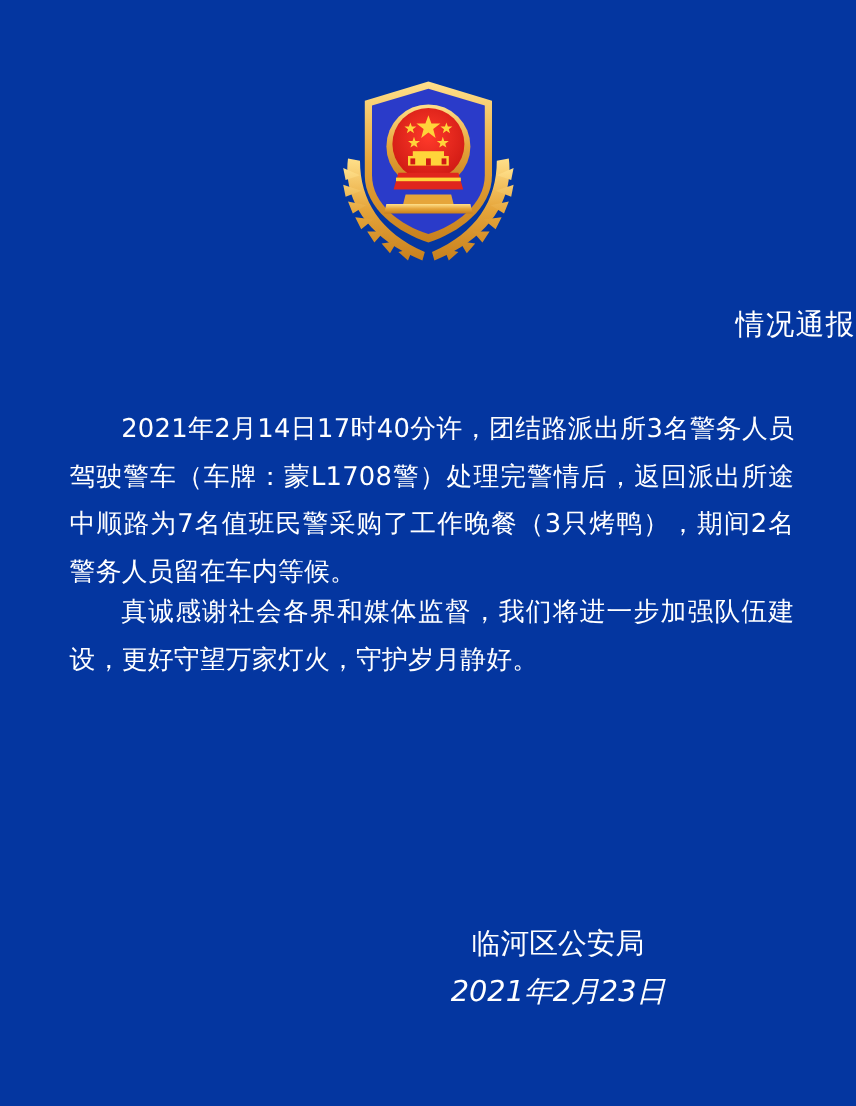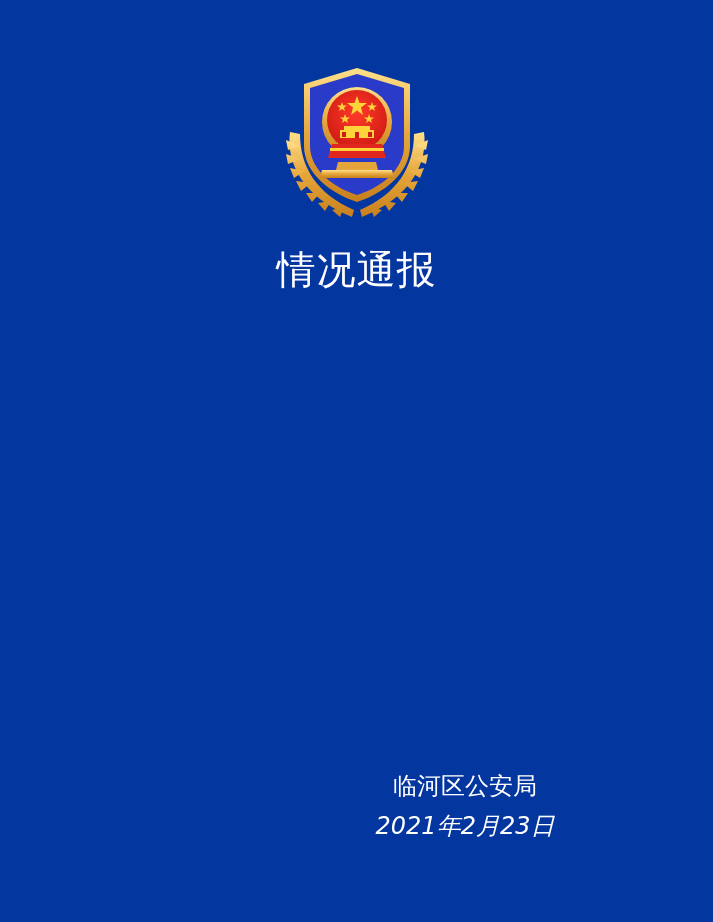--- a/index.html
+++ b/index.html
@@ -20,22 +20,22 @@
       left: 282px;
       top: 62px;
       width: 150px;
       height: 160px;
     }
     .title {
       position: absolute;
       left: 0;
       width: 713px;
       top: 250px;
-      text-align: center;
-      font-size: 39px;
+      text-align: right;
+      font-size: 24px;
       letter-spacing: 1px;
       line-height: 40px;
     }
     .body-text {
       position: absolute;
       left: 58px;
       top: 338px;
       width: 604px;
       font-size: 21.5px;
       line-height: 39.5px;
@@ -106,16 +106,18 @@
     <rect x="48" y="86" width="54" height="3" fill="#ffd43a"></rect>
 
     <path d="M40 108 L110 108 L112 116 L38 116 Z" fill="url(#gold)"></path>
     <path d="M56 100 L94 100 L96 108 L54 108 Z" fill="#e6a53a"></path>
   </svg>
 </div>
 
 <div class="title">情况通报</div>
 
 <div class="body-text">
+  <p>2021年2月14日17时40分许，团结路派出所3名警务人员驾驶警车（车牌：蒙L1708警）处理完警情后，返回派出所途中顺路为7名值班民警采购了工作晚餐（3只烤鸭），期间2名警务人员留在车内等候。</p>
+  <p class="last">真诚感谢社会各界和媒体监督，我们将进一步加强队伍建设，更好守望万家灯火，守护岁月静好。</p>
 </div>
 
 <div class="signature sig-org">临河区公安局</div>
 <div class="signature sig-date">2021年2月23日</div>
 
 </body></html>

